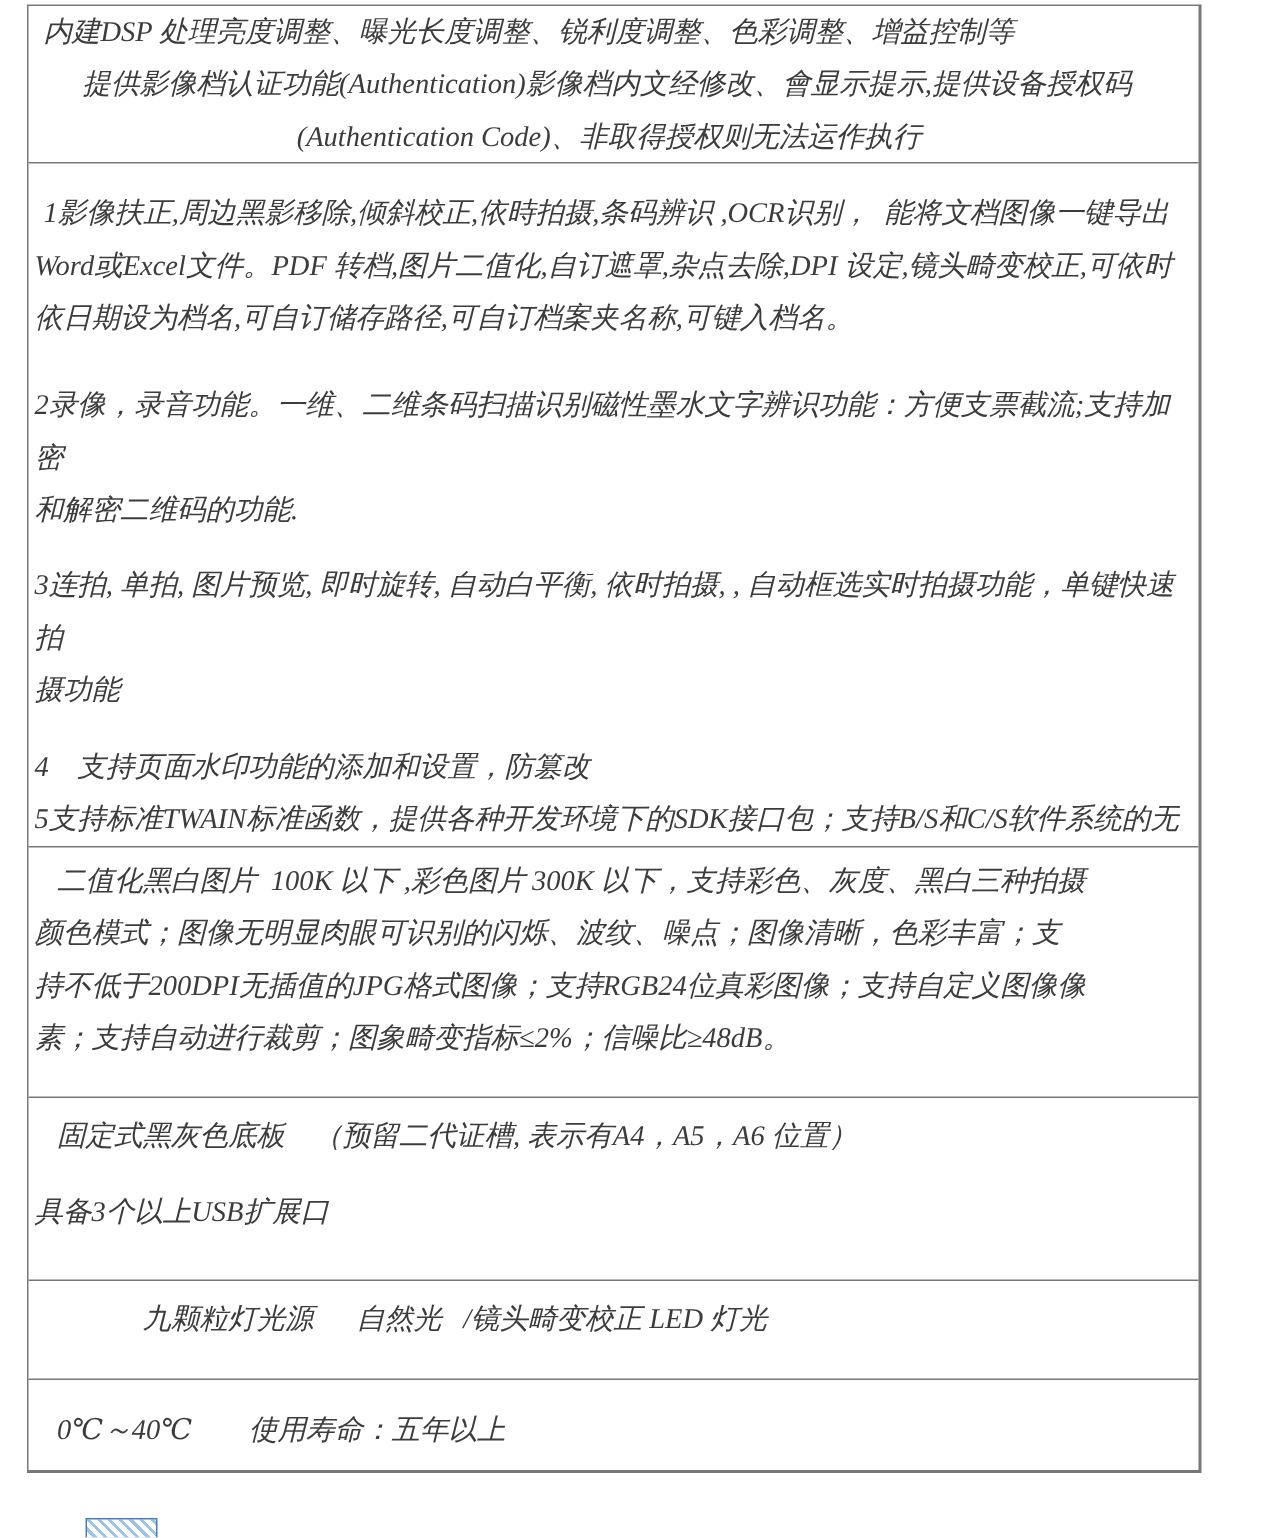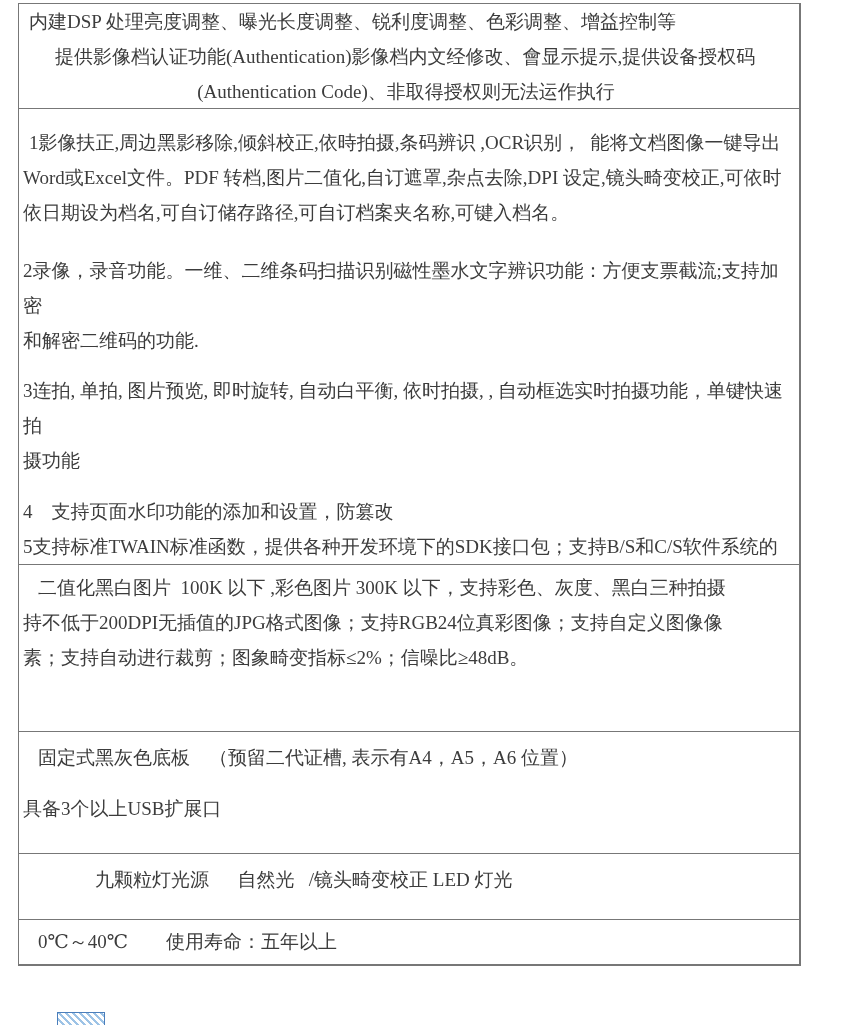--- a/index.html
+++ b/index.html
@@ -1,27 +1,27 @@
 <!DOCTYPE html>
 <html><head>
 <meta charset="utf-8">
 <style>
   html,body{margin:0;padding:0;background:#ffffff;}
   .page{position:relative;width:851px;height:1025px;background:#ffffff;overflow:hidden;
         font-family:"Liberation Serif","DejaVu Serif",serif;color:#3c3c3c;}
   .tbl{position:absolute;left:18px;top:3px;width:783px;box-sizing:border-box;
        border:1px solid #777777;border-right-width:2px;border-bottom-width:2px;background:#ffffff;}
-  .row{box-sizing:border-box;overflow:hidden;}
+  .row{box-sizing:border-box;overflow:hidden;font-style:italic;}
   .row + .row{border-top:1px solid #777777;}
   .r1{height:104px;}
   .r2{height:456px;padding-top:16px;}
   .r3{height:167px;padding-top:5px;}
   .r4{height:122px;padding-top:8px;}
   .r5{height:66px;padding-top:8px;}
-  .r6{height:45px;padding-top:4px;}
+  .r6{height:61px;padding-top:16px;}
   .line{font-size:19px;line-height:35px;white-space:pre-wrap;padding-left:4px;padding-right:6px;}
   .ind-a{padding-left:10px;}
   .ind-b{padding-left:19px;}
   .ind-c{padding-left:76px;}
   .ind-d{padding-left:36px;}
   .center{text-align:center;padding-left:0;}
   .para{margin:0;}
   .mb-a{margin-bottom:23px;}
   .mb-b{margin-bottom:15px;}
   .mb-c{margin-bottom:16px;}
@@ -61,20 +61,21 @@
         <div class="line">4    支持页面水印功能的添加和设置，防篡改</div>
       </div>
       <div class="para">
         <div class="line">5支持标准TWAIN标准函数，提供各种开发环境下的SDK接口包；支持B/S和C/S软件系统的无逢集</div>
 
       </div>
     </div>
 
     <div class="row r3">
       <div class="line ind-b">二值化黑白图片  100K 以下 ,彩色图片 300K 以下，支持彩色、灰度、黑白三种拍摄</div>
+      <div class="line">颜色模式；图像无明显肉眼可识别的闪烁、波纹、噪点；图像清晰，色彩丰富；支</div>
       <div class="line">持不低于200DPI无插值的JPG格式图像；支持RGB24位真彩图像；支持自定义图像像</div>
       <div class="line">素；支持自动进行裁剪；图象畸变指标≤2%；信噪比≥48dB。</div>
     </div>
 
     <div class="row r4">
       <div class="line ind-b">固定式黑灰色底板    （预留二代证槽, 表示有A4，A5，A6 位置）</div>
       <div class="line gap-b">具备3个以上USB扩展口</div>
     </div>
 
     <div class="row r5">

